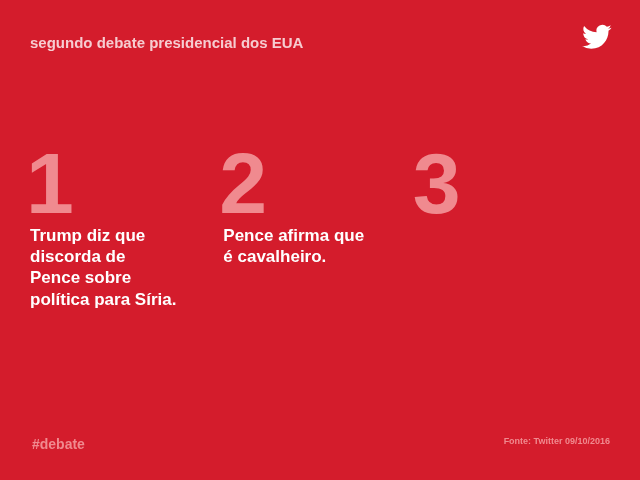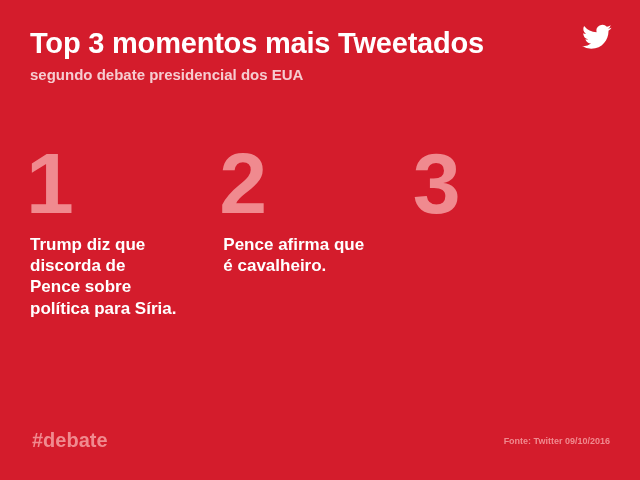--- a/index.html
+++ b/index.html
@@ -70,50 +70,49 @@
     font-weight: bold;
     line-height: 0.82;
     color: #f08a8f;
     margin: 0 0 0 -4px;
     letter-spacing: -2px;
   }
   .desc {
     font-size: 17px;
     font-weight: bold;
     line-height: 1.26;
-    margin: 15px 0 0 0;
+    margin: 6px 0 0 0;
     color: #ffffff;
     max-width: 150px;
   }
 
   
   .hashtag {
     position: absolute;
     left: 32px;
     bottom: 28px;
-    font-size: 20px;
+    font-size: 14px;
     font-weight: bold;
     color: #f08a8f;
   }
   .source {
     position: absolute;
     right: 30px;
     bottom: 34px;
     font-size: 9px;
     font-weight: bold;
     color: #f08a8f;
   }
 </style>
 </head>
 <body>
 
 <div class="canvas">
 
   <div class="header">
-    <h1 class="title">Top 3 momentos mais Tweetados</h1>
     <p class="subtitle">segundo debate presidencial dos EUA</p>
   </div>
 
   <div class="bird">
     <svg viewBox="0 0 24 24" width="34" height="30" aria-hidden="true">
       <path fill="#ffffff" d="M23.64 4.57c-.87.39-1.8.65-2.78.77a4.85 4.85 0 0 0 2.13-2.68 9.7 9.7 0 0 1-3.08 1.18 4.84 4.84 0 0 0-8.25 4.41A13.74 13.74 0 0 1 1.67 3.15a4.84 4.84 0 0 0 1.5 6.46 4.8 4.8 0 0 1-2.19-.61v.06a4.84 4.84 0 0 0 3.88 4.75 4.87 4.87 0 0 1-2.18.08 4.85 4.85 0 0 0 4.52 3.36A9.72 9.72 0 0 1 0 19.29a13.7 13.7 0 0 0 7.42 2.18c8.9 0 13.77-7.38 13.77-13.78l-.02-.63a9.8 9.8 0 0 0 2.47-2.49z"></path>
     </svg>
   </div>
 
   <div class="columns">

